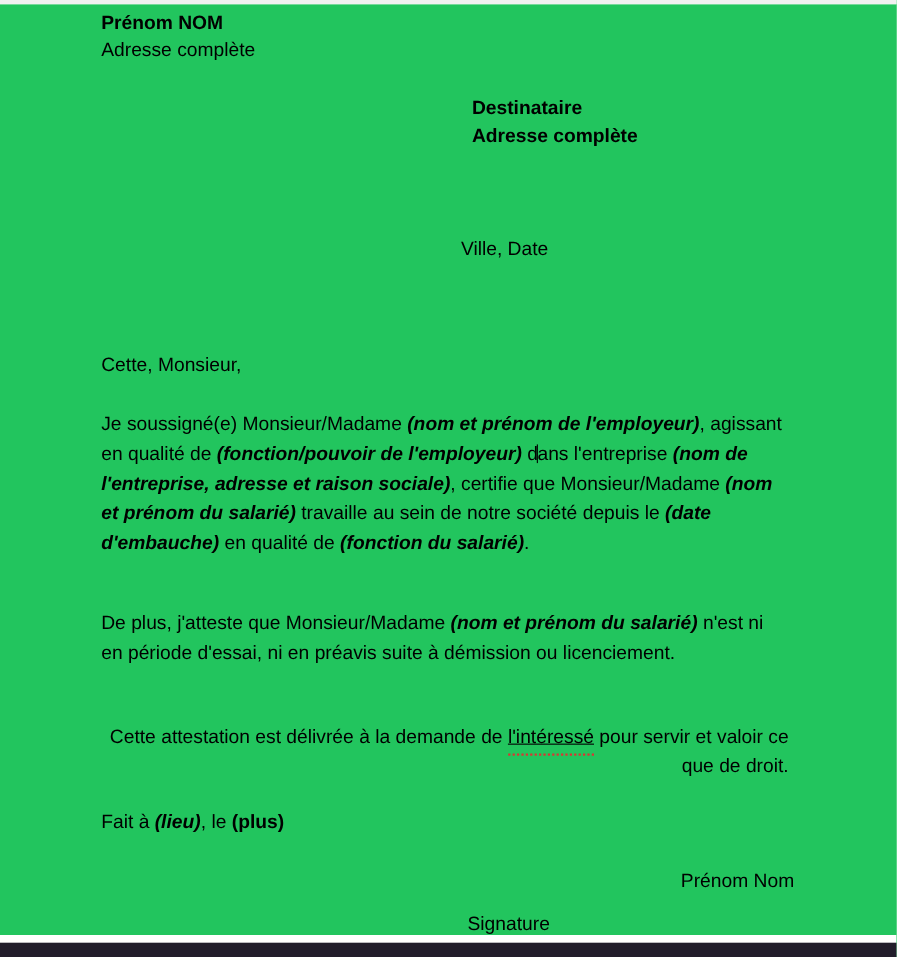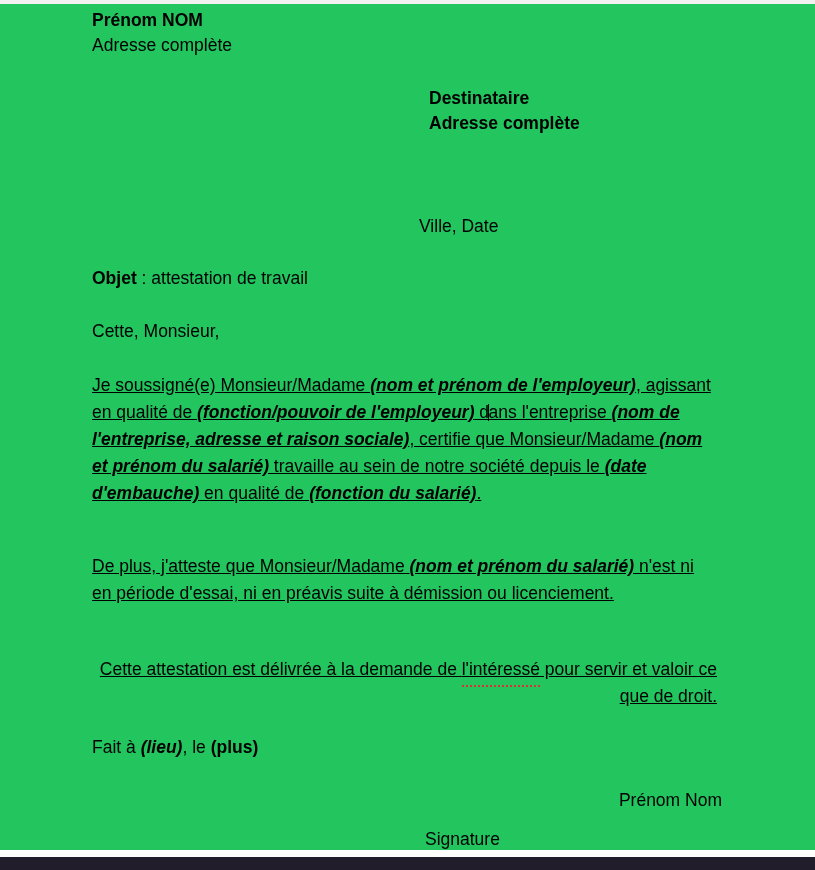--- a/index.html
+++ b/index.html
@@ -47,21 +47,20 @@
 
   .line {
     font-size: 17.5px;
     line-height: 25px;
     white-space: nowrap;
   }
 
   .para {
     font-size: 17.5px;
     line-height: 27px;
-    text-decoration: underline;
   }
 
   b, .b { font-weight: bold; }
   .bi { font-weight: bold; font-style: italic; }
 
   
   .u { text-decoration: underline; text-underline-offset: 1px; }
 
   
   .spell {
@@ -113,21 +112,20 @@
     <div class="line">Adresse complète</div>
   </div>
 
   <div class="block" id="recipient">
     <div class="line b">Destinataire</div>
     <div class="line b">Adresse complète</div>
   </div>
 
   <div class="block line" id="place-date">Ville, Date</div>
 
-  <div class="block line" id="subject"><span class="b">Objet</span><span> : attestation de travail</span></div>
 
   <div class="block line" id="salutation">Cette, Monsieur,</div>
 
   <div class="block para" id="body1"><span>Je soussigné(e) Monsieur/Madame </span><span class="bi">(nom et prénom de l'employeur)</span><span>, agissant en qualité de </span><span class="bi">(fonction/pouvoir de l'employeur)</span><span> d</span><span class="caret"></span><span>ans l'entreprise </span><span class="bi">(nom de l'entreprise, adresse et raison sociale)</span><span>, certifie que Monsieur/Madame </span><span class="bi">(nom et prénom du salarié)</span><span> travaille au sein de notre société depuis le </span><span class="bi">(date d'embauche)</span><span> en qualité de </span><span class="bi">(fonction du salarié)</span><span>.</span></div>
 
   <div class="block para" id="body2"><span>De plus, j'atteste que Monsieur/Madame </span><span class="bi">(nom et prénom du salarié)</span><span> n'est ni en période d'essai, ni en préavis suite à démission ou licenciement.</span></div>
 
   <div class="block para" id="body3"><span>Cette attestation est délivrée à la demande de </span><span class="spell u">l'intéressé</span><span> pour servir et valoir ce que de droit.</span></div>
 
   <div class="block line" id="closing"><span>Fait à </span><span class="bi">(lieu)</span><span>, le </span><span class="b">(plus)</span></div>

